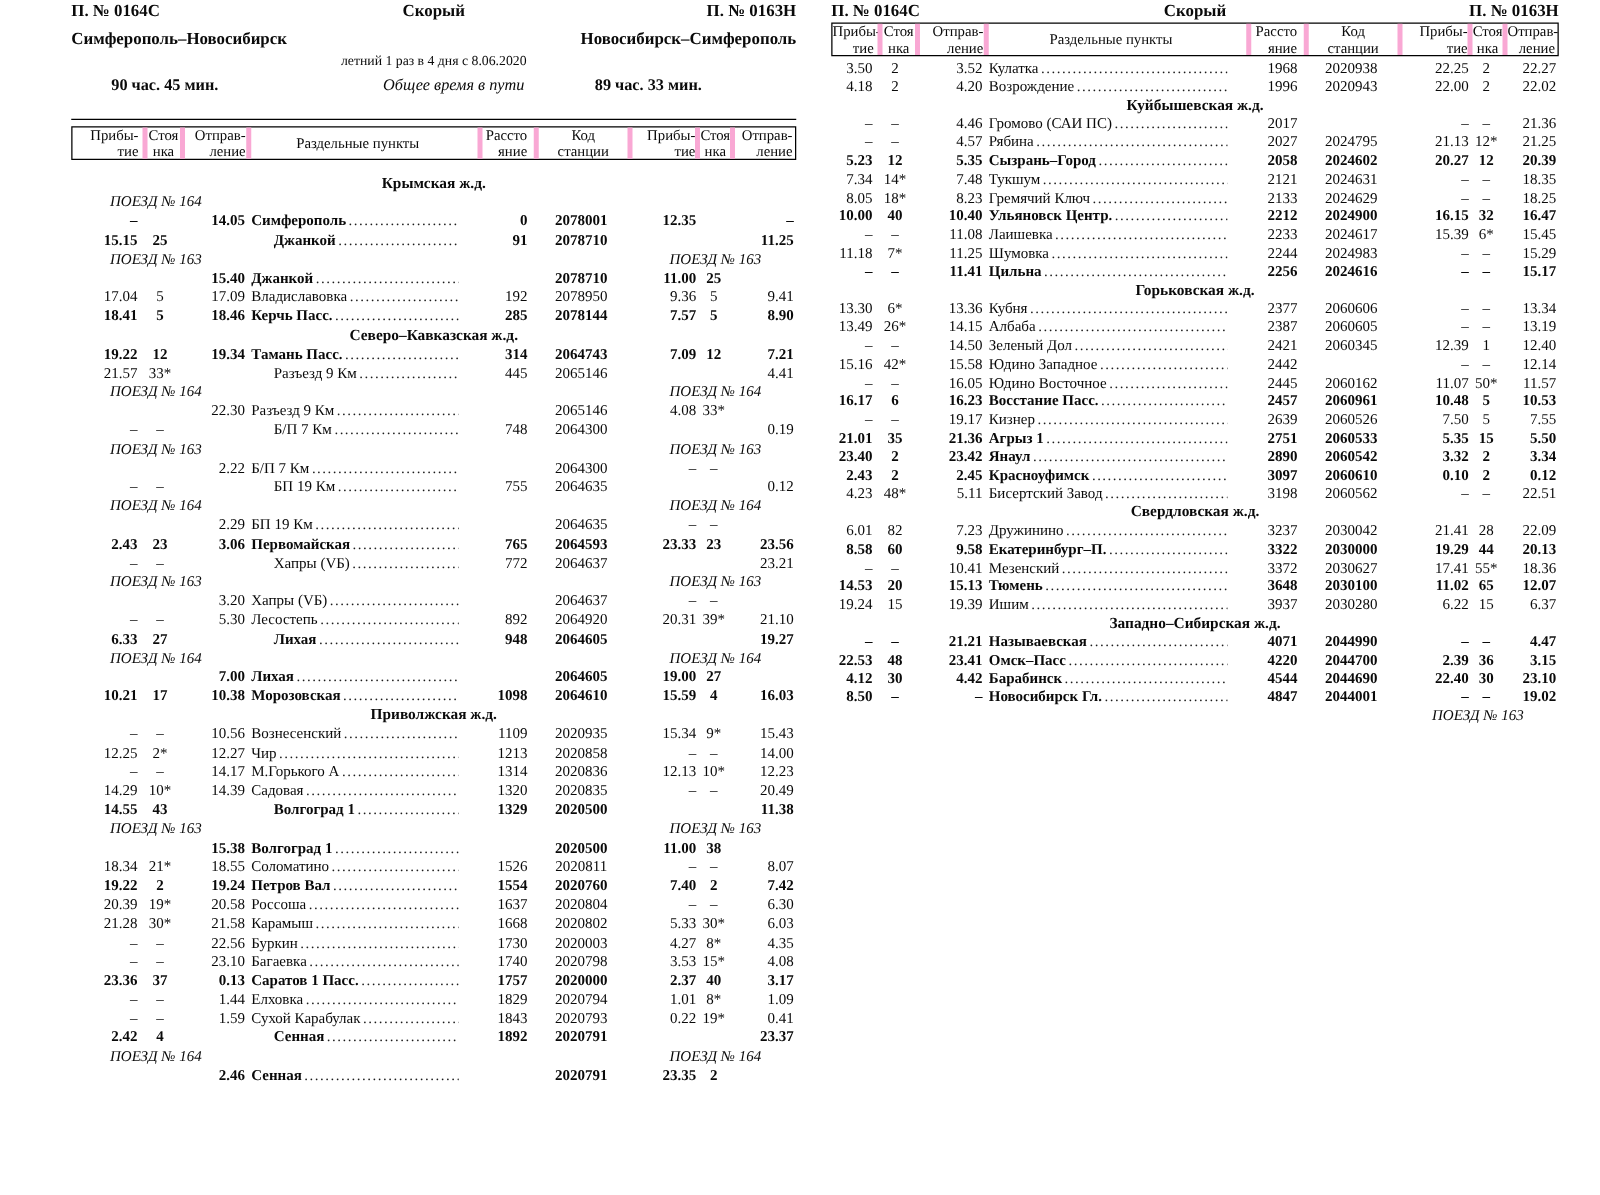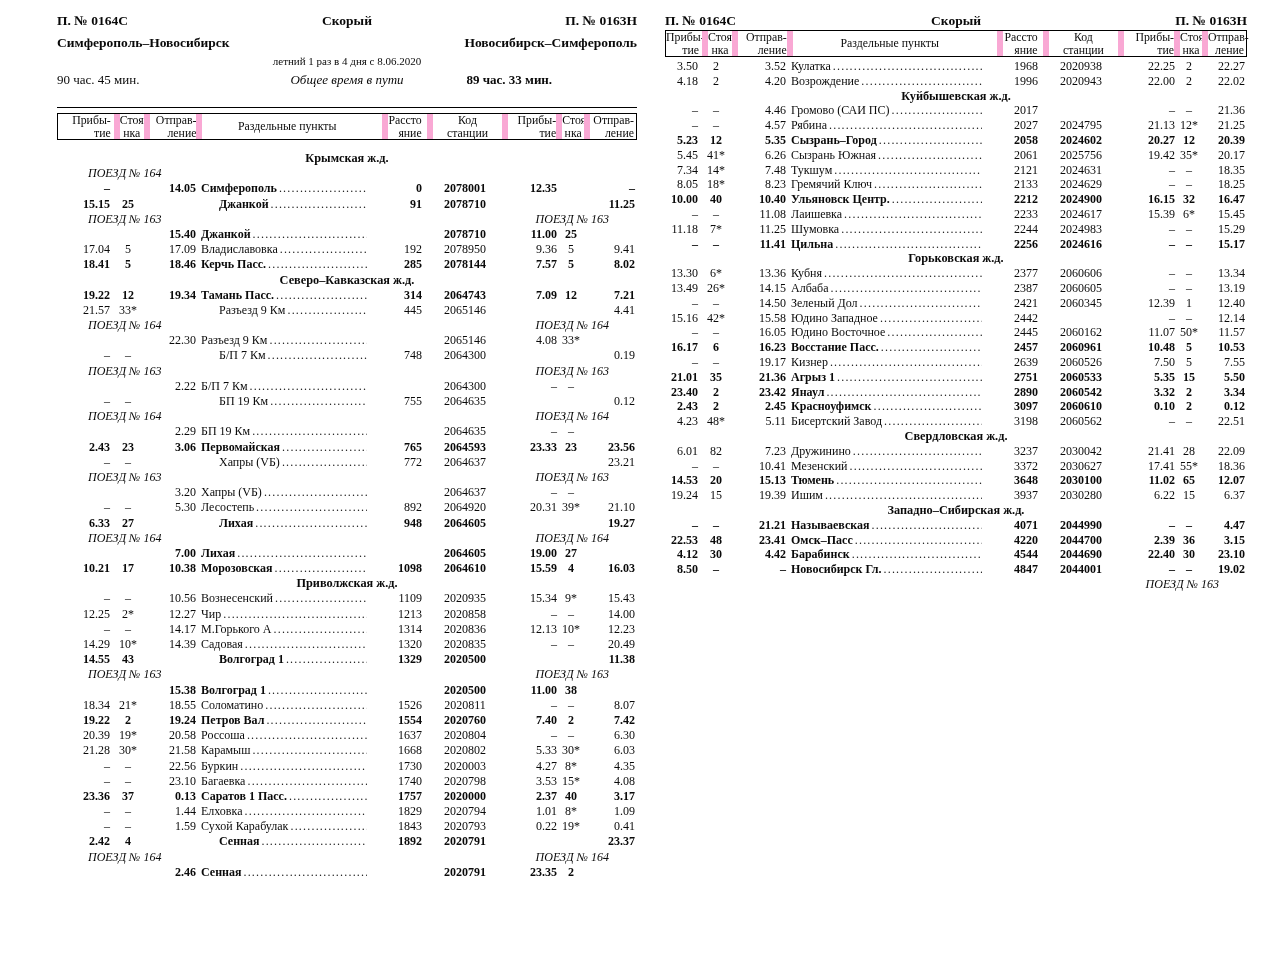--- a/index.html
+++ b/index.html
@@ -1,42 +1,42 @@
 <!DOCTYPE html>
 <html lang="ru"><head>
 <meta charset="utf-8">
 <style>
   html,body{margin:0;padding:0;background:#ffffff;}
   body{
     width:1280px;height:956px;position:relative;overflow:hidden;
     font-family:"Liberation Serif","DejaVu Serif",serif;color:#0a0a0a;
   }
-  .page{position:absolute;top:0;padding-top:12px;box-sizing:content-box;}
+  .page{position:absolute;top:0;padding-top:0;box-sizing:content-box;}
   .pl{left:57px;width:580px;}
   .pr{left:665px;width:582px;}
 
   
   .t1{display:flex;font-weight:bold;font-size:13.5px;line-height:17px;}
   .t1 .tl{flex:1;text-align:left;}
   .t1 .tc{flex:1;text-align:center;}
   .t1 .trr{flex:1;text-align:right;}
   .t2{display:flex;justify-content:space-between;font-weight:bold;font-size:13.5px;line-height:17px;margin-top:5px;}
   .t3{text-align:center;font-size:11px;line-height:15px;margin-top:3px;}
   .t4{display:flex;font-size:13px;line-height:17px;margin-top:2px;}
-  .t4 .tl{flex:1;font-weight:normal;}
+  .t4 .tl{flex:1;font-weight:bold;margin-left:32px;}
   .t4 .tc{flex:1.4;text-align:center;font-style:italic;}
   .t4 .trr{flex:1;text-align:left;font-weight:bold;}
 
   
   .rule{border-top:1.5px solid #000;margin-top:19px;}
   .thead{display:flex;border:1.4px solid #000;height:27px;box-sizing:border-box;}
   .pl .thead{margin-top:5px;}
   .pr .thead{margin-top:1px;}
   .th{
-    box-sizing:border-box;border-left:6px solid #f9a8d4;
+    box-sizing:border-box;border-left:4px solid #f9a8d4;
     display:flex;flex-direction:column;justify-content:center;
     text-align:center;font-size:11.8px;line-height:12.2px;white-space:pre-line;
   }
   .th:first-child{border-left:none;}
 
   
   .tbody{font-size:12px;}
   .pl .tbody{margin-top:11px;}
   .pr .tbody{margin-top:2px;}
   .tr{display:flex;}
@@ -187,21 +187,21 @@
           <span class="td c2">5</span>
           <span class="td c3">18.46</span>
           <span class="td c4">
             <span class="nm">Керчь Пасс.</span>
             <span class="dots"></span>
           </span>
           <span class="td c5">285</span>
           <span class="td c6">2078144</span>
           <span class="td c7">7.57</span>
           <span class="td c8">5</span>
-          <span class="td c9">8.02</span>
+          <span class="td c9">8.90</span>
         </div>
         <div class="tr sec"><span>Северо–Кавказская ж.д.</span></div>
         <div class="tr row b">
           <span class="td c1">19.22</span>
           <span class="td c2">12</span>
           <span class="td c3">19.34</span>
           <span class="td c4">
             <span class="nm">Тамань Пасс.</span>
             <span class="dots"></span>
           </span>
@@ -754,34 +754,20 @@
             <span class="nm">Сызрань–Город</span>
             <span class="dots"></span>
           </span>
           <span class="td c5">2058</span>
           <span class="td c6">2024602</span>
           <span class="td c7">20.27</span>
           <span class="td c8">12</span>
           <span class="td c9">20.39</span>
         </div>
         <div class="tr row">
-          <span class="td c1">5.45</span>
-          <span class="td c2">41*</span>
-          <span class="td c3">6.26</span>
-          <span class="td c4">
-            <span class="nm">Сызрань Южная</span>
-            <span class="dots"></span>
-          </span>
-          <span class="td c5">2061</span>
-          <span class="td c6">2025756</span>
-          <span class="td c7">19.42</span>
-          <span class="td c8">35*</span>
-          <span class="td c9">20.17</span>
-        </div>
-        <div class="tr row">
           <span class="td c1">7.34</span>
           <span class="td c2">14*</span>
           <span class="td c3">7.48</span>
           <span class="td c4">
             <span class="nm">Тукшум</span>
             <span class="dots"></span>
           </span>
           <span class="td c5">2121</span>
           <span class="td c6">2024631</span>
           <span class="td c7">–</span>
@@ -1020,20 +1006,34 @@
           <span class="td c3">7.23</span>
           <span class="td c4">
             <span class="nm">Дружинино</span>
             <span class="dots"></span>
           </span>
           <span class="td c5">3237</span>
           <span class="td c6">2030042</span>
           <span class="td c7">21.41</span>
           <span class="td c8">28</span>
           <span class="td c9">22.09</span>
+        </div>
+        <div class="tr row b">
+          <span class="td c1">8.58</span>
+          <span class="td c2">60</span>
+          <span class="td c3">9.58</span>
+          <span class="td c4">
+            <span class="nm">Екатеринбург–П.</span>
+            <span class="dots"></span>
+          </span>
+          <span class="td c5">3322</span>
+          <span class="td c6">2030000</span>
+          <span class="td c7">19.29</span>
+          <span class="td c8">44</span>
+          <span class="td c9">20.13</span>
         </div>
         <div class="tr row">
           <span class="td c1">–</span>
           <span class="td c2">–</span>
           <span class="td c3">10.41</span>
           <span class="td c4">
             <span class="nm">Мезенский</span>
             <span class="dots"></span>
           </span>
           <span class="td c5">3372</span>

